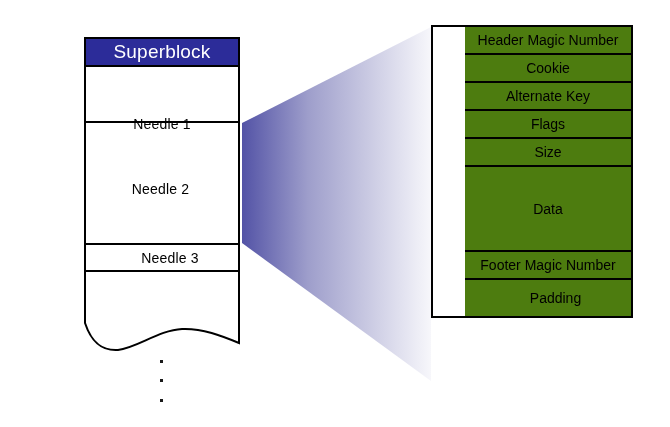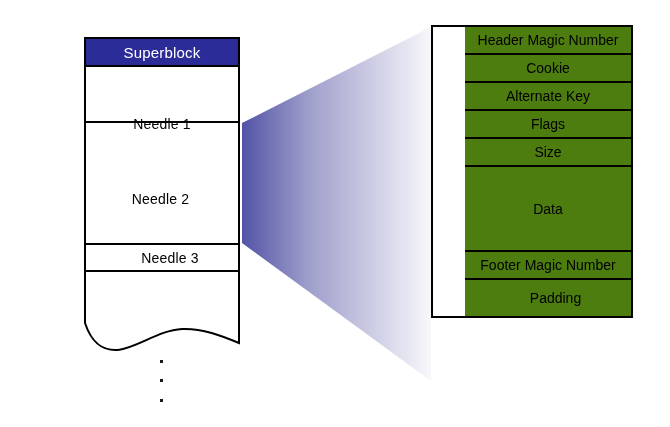--- a/index.html
+++ b/index.html
@@ -27,21 +27,21 @@
     display: flex;
     align-items: center;
     justify-content: center;
     font-size: 14px;
     color: #000000;
     letter-spacing: 0.2px;
     pointer-events: none;
   }
   .superblock-label {
     color: #ffffff;
-    font-size: 15px;
+    font-size: 19px;
   }
   .needle-table {
     position: absolute;
     left: 431px;
     top: 25px;
     width: 202px;
     border: 2px solid #000000;
     box-sizing: border-box;
     background: #ffffff;
     display: flex;
@@ -92,21 +92,21 @@
 
     <rect x="160" y="360" width="3" height="3" fill="#1a1a1a"></rect>
     <rect x="160" y="379" width="3" height="3" fill="#1a1a1a"></rect>
     <rect x="160" y="399" width="3" height="3" fill="#1a1a1a"></rect>
   </svg>
 
   <div class="abs-label superblock-label" style="left:85px; top:38px; width:154px; height:28px;">Superblock</div>
 
   <div class="abs-label" style="left:85px; top:66px; width:154px; height:56px;margin-top:30px;">Needle 1</div>
 
-  <div class="abs-label" style="left:85px; top:138px; width:151px; height:122px;">Needle 2</div>
+  <div class="abs-label" style="left:85px; top:128px; width:151px; height:122px;">Needle 2</div>
 
   <div class="abs-label" style="left:85px; top:244px; width:170px; height:27px;">Needle 3</div>
 
   <div class="needle-table">
     <div class="nrow">Header Magic Number</div>
     <div class="nrow">Cookie</div>
     <div class="nrow">Alternate Key</div>
     <div class="nrow">Flags</div>
     <div class="nrow">Size</div>
     <div class="nrow data-row">Data</div>

